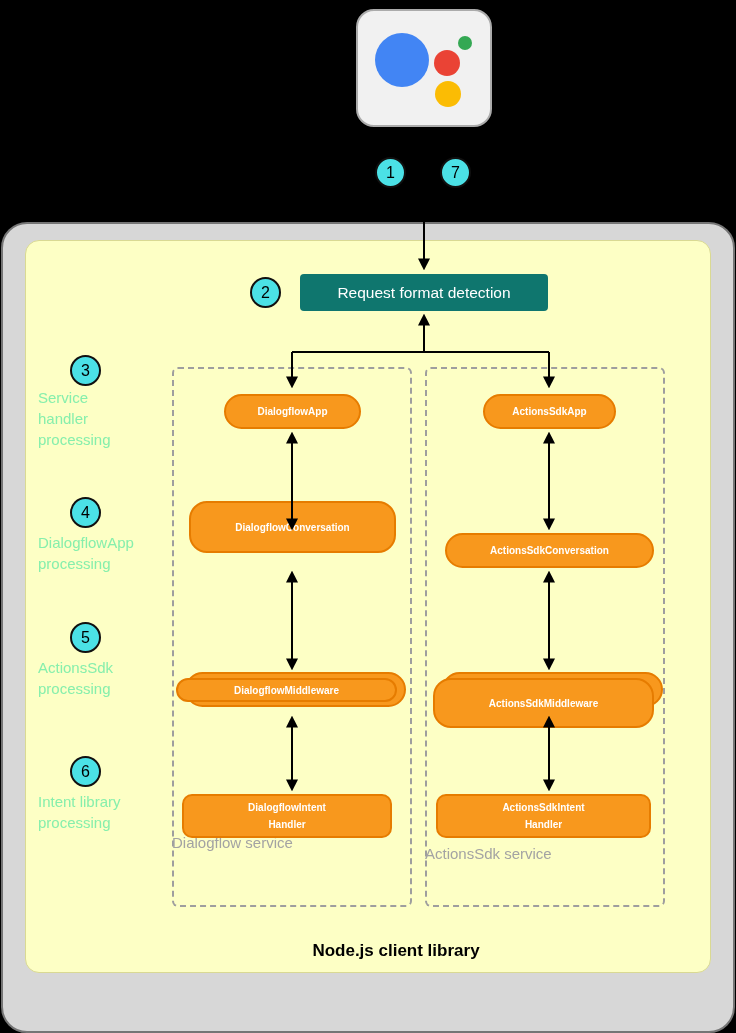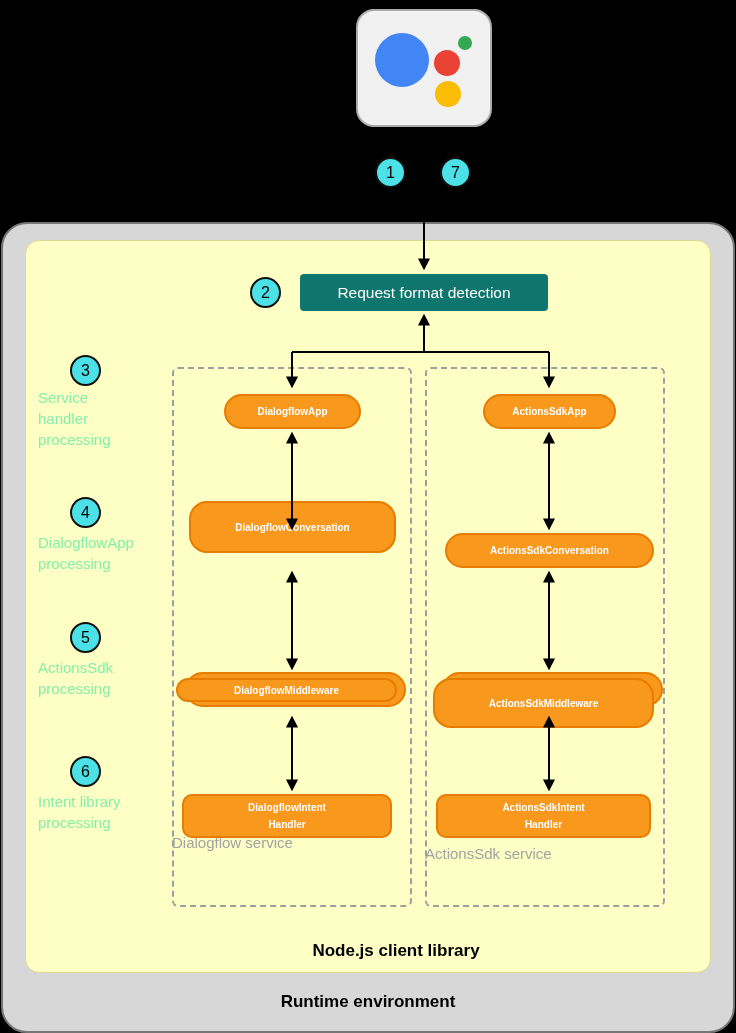--- a/index.html
+++ b/index.html
@@ -152,21 +152,20 @@
   <div class="pill as-conv">ActionsSdkConversation</div>
   <div class="pill pill-back as-mid-back"></div>
   <div class="pill as-mid">ActionsSdkMiddleware</div>
   <div class="pill intent as-intent">
     <span>ActionsSdkIntent</span>
     <span>Handler</span>
   </div>
   <div class="service-caption as-caption">ActionsSdk service</div>
 
   <div class="lib-label">Node.js client library</div>
-  <div class="runtime-label">Runtime environment</div>
 
   <svg class="arrows" viewBox="0 0 736 1033" xmlns="http://www.w3.org/2000/svg">
     <defs>
       <marker id="ah" viewBox="0 0 10 10" refX="8" refY="5" markerWidth="6" markerHeight="6" orient="auto-start-reverse">
         <path d="M0,0 L10,5 L0,10 z" fill="#000"></path>
       </marker>
     </defs>
     <g stroke="#000" stroke-width="2" fill="none">
       <line x1="424" y1="130" x2="424" y2="268" marker-end="url(#ah)"></line>
       <line x1="424" y1="316" x2="424" y2="353" marker-start="url(#ah)"></line>

